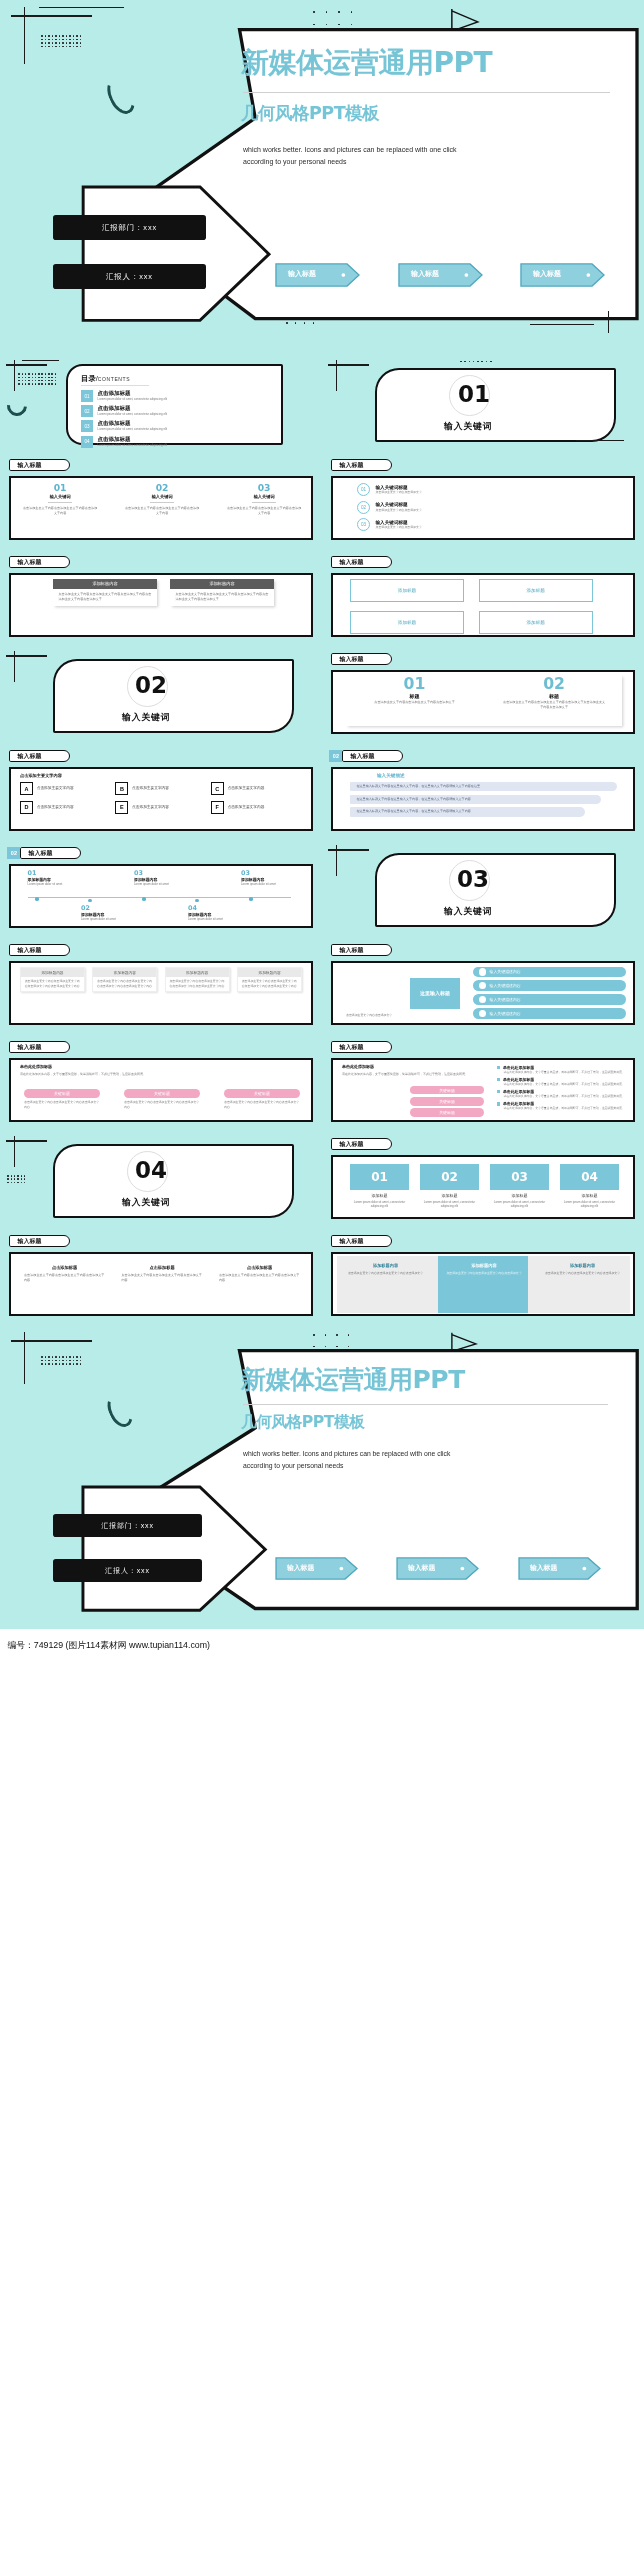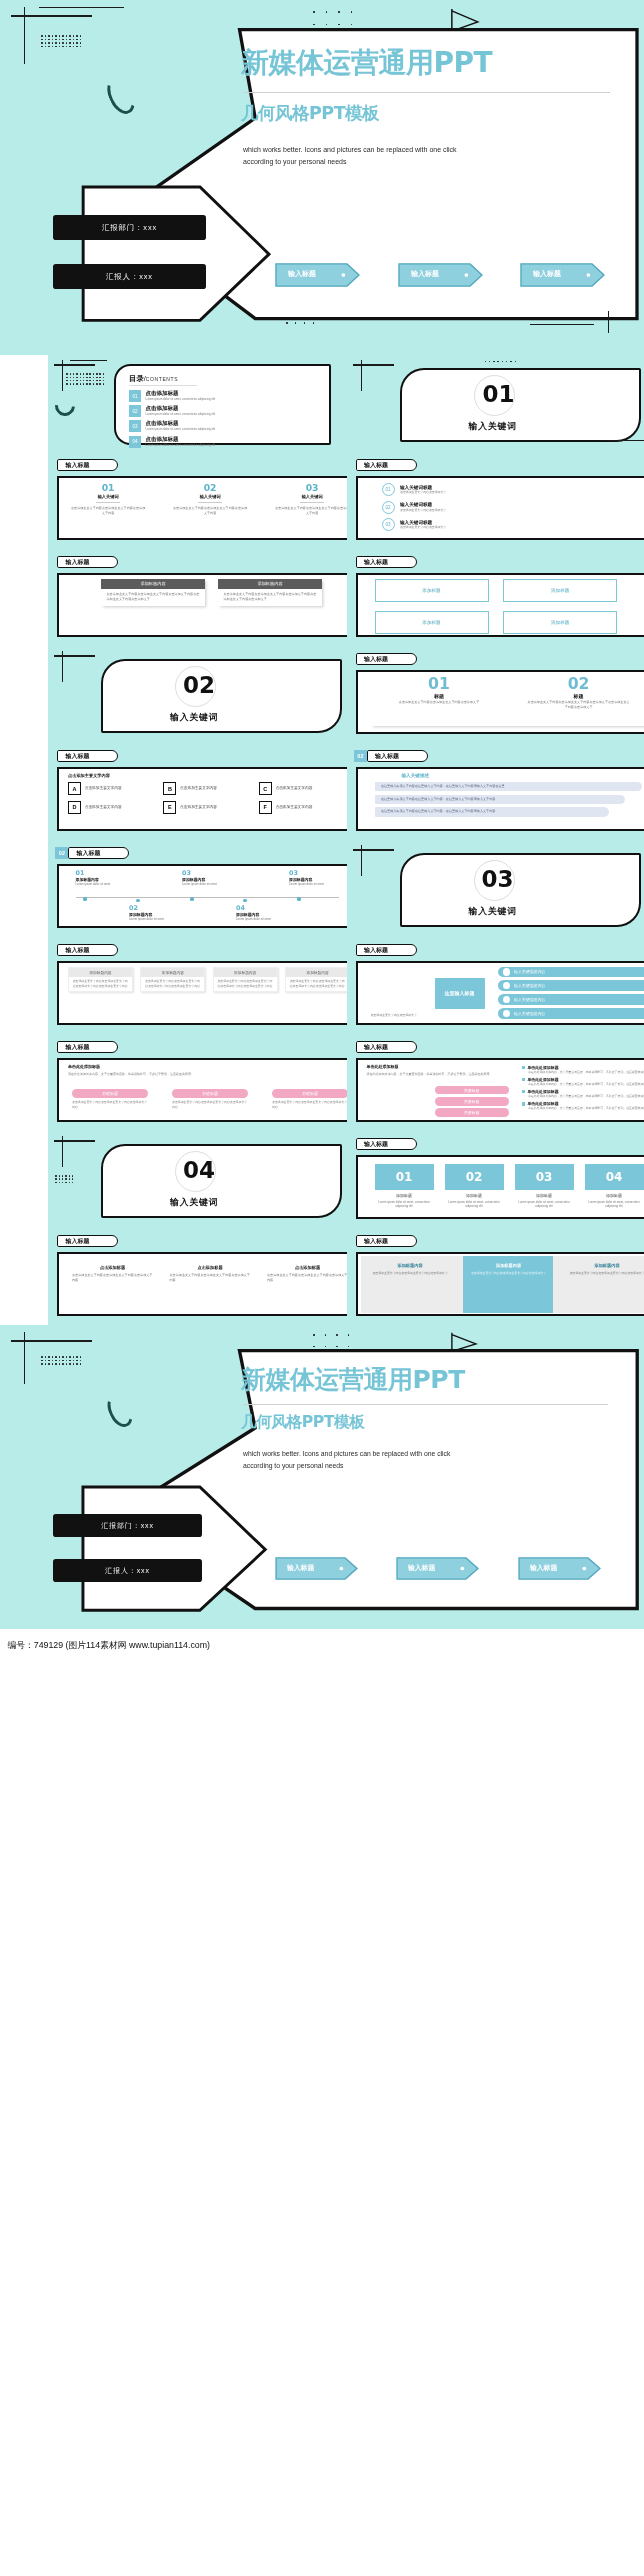--- a/index.html
+++ b/index.html
@@ -7,21 +7,21 @@
     width:645px; background:#ffffff;
     font-family:"Liberation Sans", sans-serif;
     -webkit-font-smoothing:antialiased;
   }
   #deck { width:645px; position:relative; }
 
   
   .slide { position:relative; background:#b8ece8; overflow:hidden; }
   .slide.w700 { width:645px; }
   .slide.w350 { width:322px; }
-  .row { display:flex;padding-left:48px; }
+  .row { display:flex; }
 
   
   .dots { position:absolute; display:grid; gap:2px; }
   .dots i { width:1.5px; height:1.5px; background:#1b1b1b; border-radius:50%; display:block; }
   .cross-v { position:absolute; width:1.2px; background:#1b1b1b; }
   .cross-h { position:absolute; height:1.2px; background:#1b1b1b; }
   .cross-h.thick { height:2px; }
   .arc { position:absolute; border:3.7px solid #1d4f4f; border-radius:50%;
          border-right-color:transparent; border-top-color:transparent; }
 

